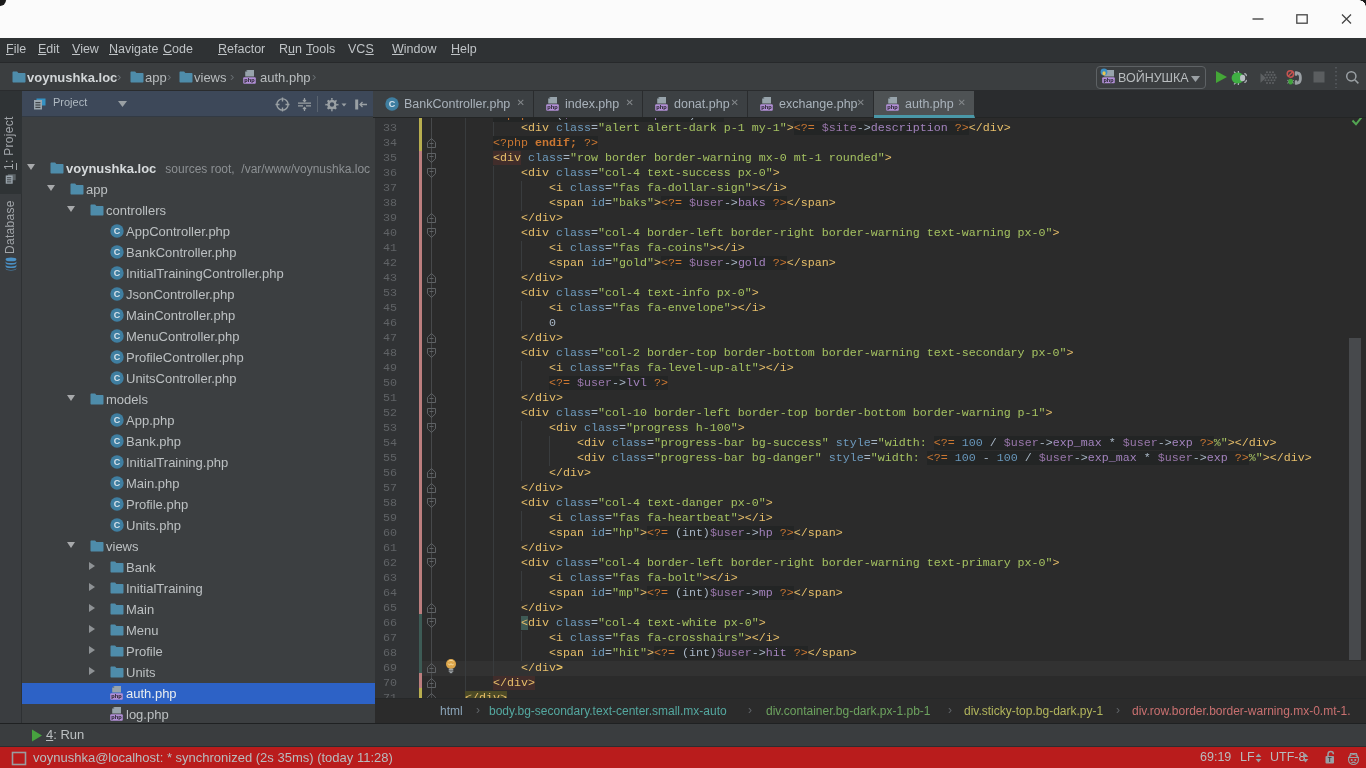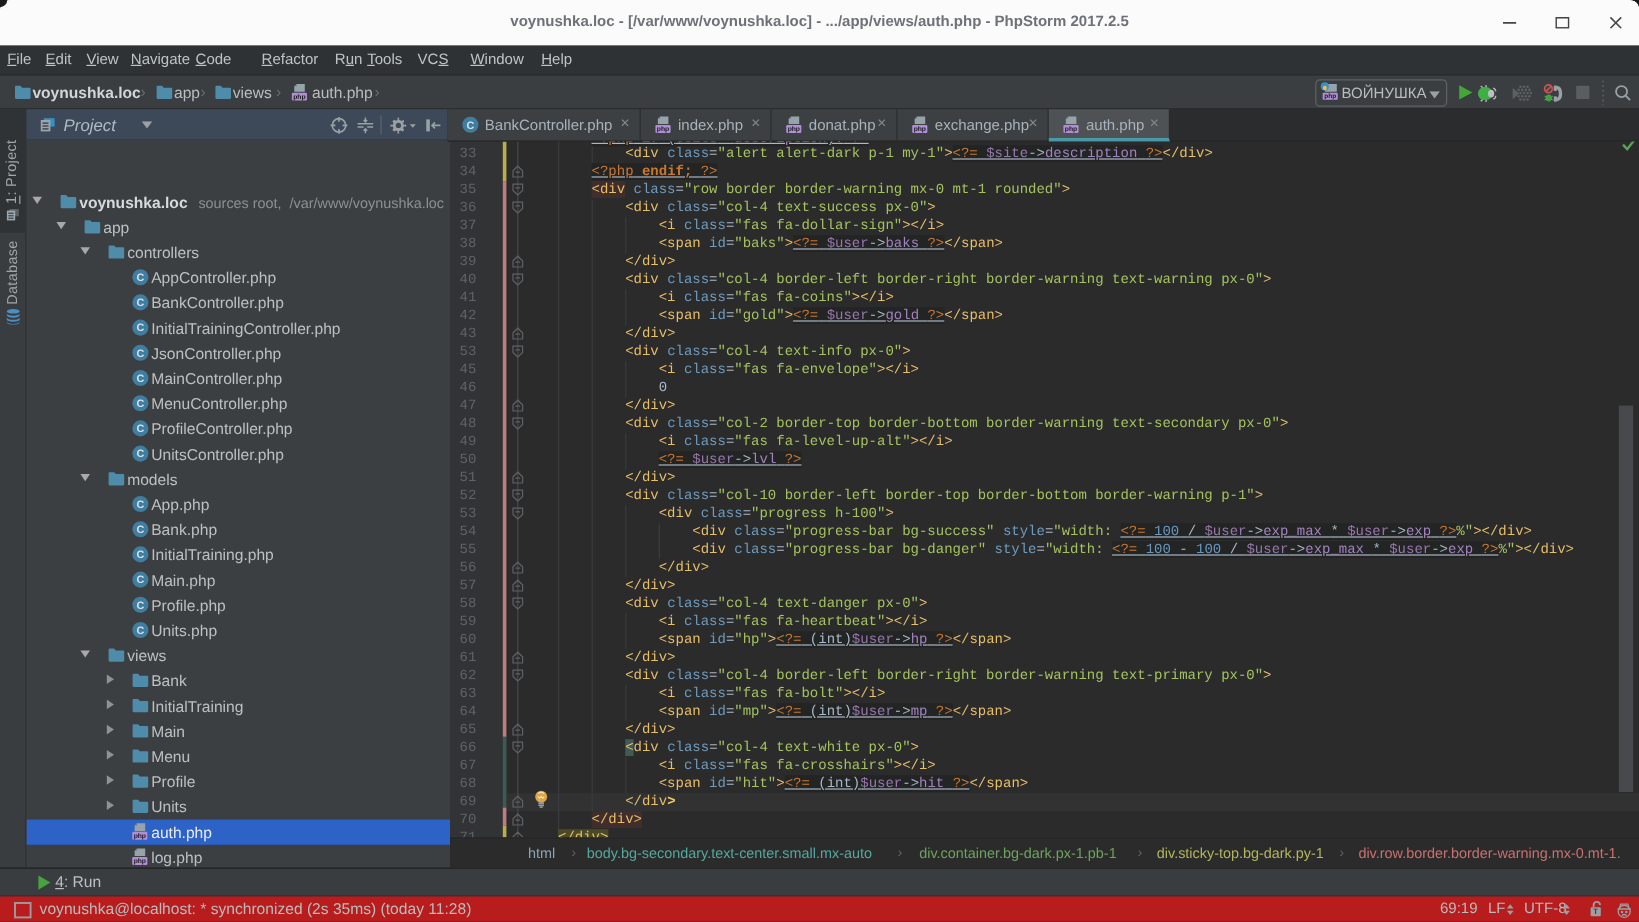--- a/index.html
+++ b/index.html
@@ -23,21 +23,21 @@
 .nvsep { position:absolute; top:69px; font-size:13px; color:#676c70; }
 .combo { position:absolute; left:1096px; top:66px; width:110px; height:23px; border:1px solid #5e6265; border-radius:4px; }
 .tbico { position:absolute; top:69px; }
 
 .stripe { position:absolute; left:0; top:91px; width:22px; height:632px; background:#3a3d40; border-right:1px solid #2e3133; }
 .sbtn1 { position:absolute; left:0; top:91px; width:22px; height:103px; background:#2f3335; }
 .vtext { writing-mode:vertical-rl; transform:rotate(180deg); font-size:12px; color:#a2a6aa; letter-spacing:0.3px; }
 
 .proj { position:absolute; left:22px; top:91px; width:353px; height:632px; background:#3c3f41; overflow:hidden; }
 .phead { position:absolute; left:0; top:0; width:353px; height:26px; background:#3d4859; border-bottom:1px solid #323a44; }
-.phead .pt { position:absolute; left:31px; top:5px; font-size:14px; color:#b0bac2;font-style:italic; }
+.phead .pt { position:absolute; left:31px; top:5px; font-size:11px; color:#b0bac2; }
 .trow { position:absolute; left:0; width:353px; height:21px;margin-top:40px; }
 .trsel { background:#2d62c6; }
 .tname { position:absolute; top:3px; font-size:13px; color:#bcc0c2; white-space:nowrap; }
 .trsel .tname { color:#e8ecef; }
 .tb { font-weight:bold; color:#d6dadc; }
 .tsuf { color:#8c9093; padding-left:9px; font-size:12px; }
 .tico { position:absolute; top:2px; }
 .arr { position:absolute; top:6px; }
 .adown { display:block; width:0; height:0; border-left:4.5px solid transparent; border-right:4.5px solid transparent; border-top:6px solid #a7a9ab; }
 .aright { display:block; width:0; height:0; border-top:4.5px solid transparent; border-bottom:4.5px solid transparent; border-left:6px solid #8e9295; margin-top:-1px; margin-left:2px; }
@@ -56,21 +56,21 @@
 .l32 { position:relative; top:2px; }
 .code { position:absolute; left:62px; top:-12px; font-family:"Liberation Mono",monospace; font-size:11.66px; line-height:15px; color:#a9b7c6; }
 .vcs { position:absolute; left:44px; width:3px; }
 .fm { position:absolute; left:51px; height:12px; }
 .fline { position:absolute; left:56px; top:0; width:1px; height:580px; background:#47494b; }
 .ig { position:absolute; width:1px; background:#393c3e; }
 .curline { position:absolute; left:47px; top:543px; width:944px; height:15px; background:#323232; }
 .t { color:#e8bf6a; } .a { color:#6e9bbe; } .v { color:#a5c261; } .o { color:#a9b7c6; }
 .p { color:#ca7732; } .k { color:#ca7732; font-weight:bold; } .vr { color:#9876aa; }
 .fl { color:#a383be; } .n { color:#6897bb; }
-.pb { background:#232525;text-decoration:underline; }
+.pb { background:#232525; }
 .mt { background:#412d2b; } .ol { background:#4c4a26; } .tl { background:#3f5b55; }
 .hl { color:#efc665; font-weight:bold; }
 .scroll { position:absolute; left:974px; top:220px; width:12px; height:322px; background:#47494c; }
 .chk { position:absolute; left:976px; top:-3px; }
 .bulb { position:absolute; left:69px; top:540px; }
 
 .bread { position:absolute; left:375px; top:698px; width:991px; height:25px; background:#2b2b2b; border-top:1px solid #262829; }
 .bcit { position:absolute; top:5px; font-size:12px; white-space:nowrap; }
 .bcsep { position:absolute; top:4px; font-size:12px; color:#5f6367; }
 
@@ -79,21 +79,20 @@
 .status { position:absolute; left:0; top:746px; width:1366px; height:22px; background:#b91c1c; border-top:1px solid #2b2e30; }
 .sbt { position:absolute; top:3px; font-size:13px; color:#b8bcbe; }
 .sbic { position:absolute; }
 </style></head>
 <body>
 
 <div class="title">
   <div class="cmask" style="left:-10px"></div>
     <div class="cmask" style="right:-10px"></div>
   <div class="corner" style="left:0;width:6px;height:6px;border-radius:0 0 6px 0;"></div>
-  <div class="txt">voynushka.loc - [/var/www/voynushka.loc] - .../app/views/auth.php - PhpStorm 2017.2.5</div>
   <svg class="wbtn" style="left:1252px;top:13px" width="12" height="12" viewBox="0 0 12 12">
       <path d="M0.5 6h11" stroke="#454545" stroke-width="1.4"></path>
     </svg>
   <svg class="wbtn" style="left:1296px;top:14px" width="12" height="10" viewBox="0 0 12 10">
       <rect x="0.8" y="0.8" width="10.4" height="8.4" fill="none" stroke="#454545" stroke-width="1.3"></rect>
     </svg>
   <svg class="wbtn" style="left:1341px;top:14px" width="11" height="10" viewBox="0 0 11 10">
       <path d="M1 0.5l9 9M10 0.5l-9 9" stroke="#454545" stroke-width="1.3"></path>
     </svg>
   <div style="position:absolute;left:0;top:0;width:7px;height:7px;background:radial-gradient(circle at 7px 7px, transparent 6.5px, #1a1a1a 7px)"></div>

